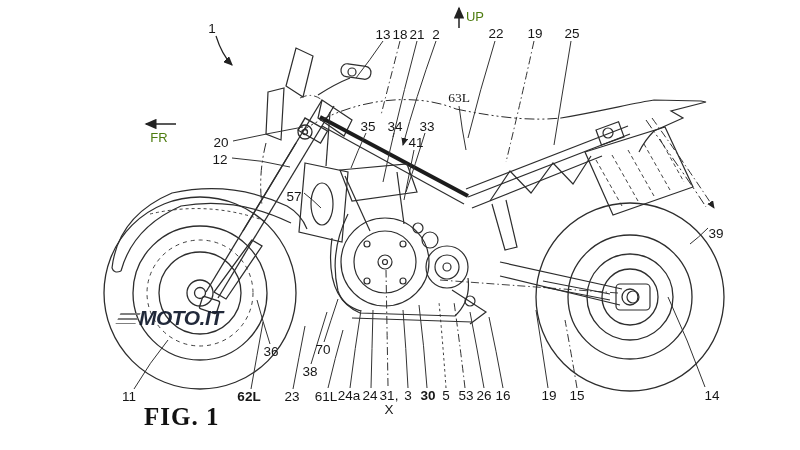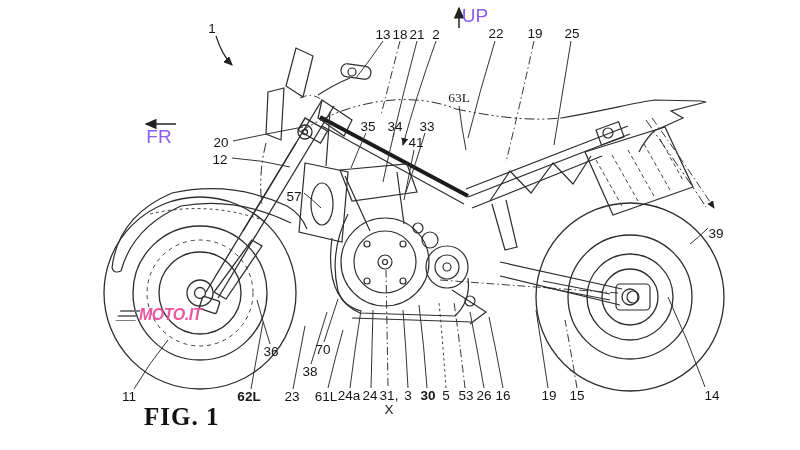--- a/index.html
+++ b/index.html
@@ -8,31 +8,31 @@
     font-family:"Liberation Sans",sans-serif;
   }
   .canvas svg{position:absolute;left:0;top:0;}
   .part-label{
     position:absolute;transform:translate(-50%,-50%);
     font-family:"Liberation Sans",sans-serif;
     font-size:13.5px;color:#161616;white-space:nowrap;letter-spacing:0;
   }
   .dir-label{
     position:absolute;transform:translate(-50%,-50%);
-    font-family:"Liberation Sans",sans-serif;font-size:19px;color:#8b5cf6;
+    font-family:"Liberation Sans",sans-serif;font-size:13px;color:#4d7c0f;
   }
   .fig-caption{
     position:absolute;left:144px;top:403px;
     font-family:"Liberation Serif",serif;font-weight:700;font-size:25px;color:#111;
     letter-spacing:1px;
   }
   .watermark{
     position:absolute;left:118px;top:306px;display:flex;align-items:center;
-    color:#ec4899;font-family:"Liberation Sans",sans-serif;
-    font-style:italic;font-weight:900;font-size:16px;letter-spacing:-0.5px;
+    color:#0f172a;font-family:"Liberation Sans",sans-serif;
+    font-style:italic;font-weight:900;font-size:21px;letter-spacing:-0.5px;
     opacity:.92;
   }
   .watermark .speedlines{
     width:20px;height:11px;margin-right:1px;
     background:repeating-linear-gradient(#757575 0 2px,transparent 2px 5px);
     transform:skewX(-25deg);
   }
 </style>
 </head>
 <body>

